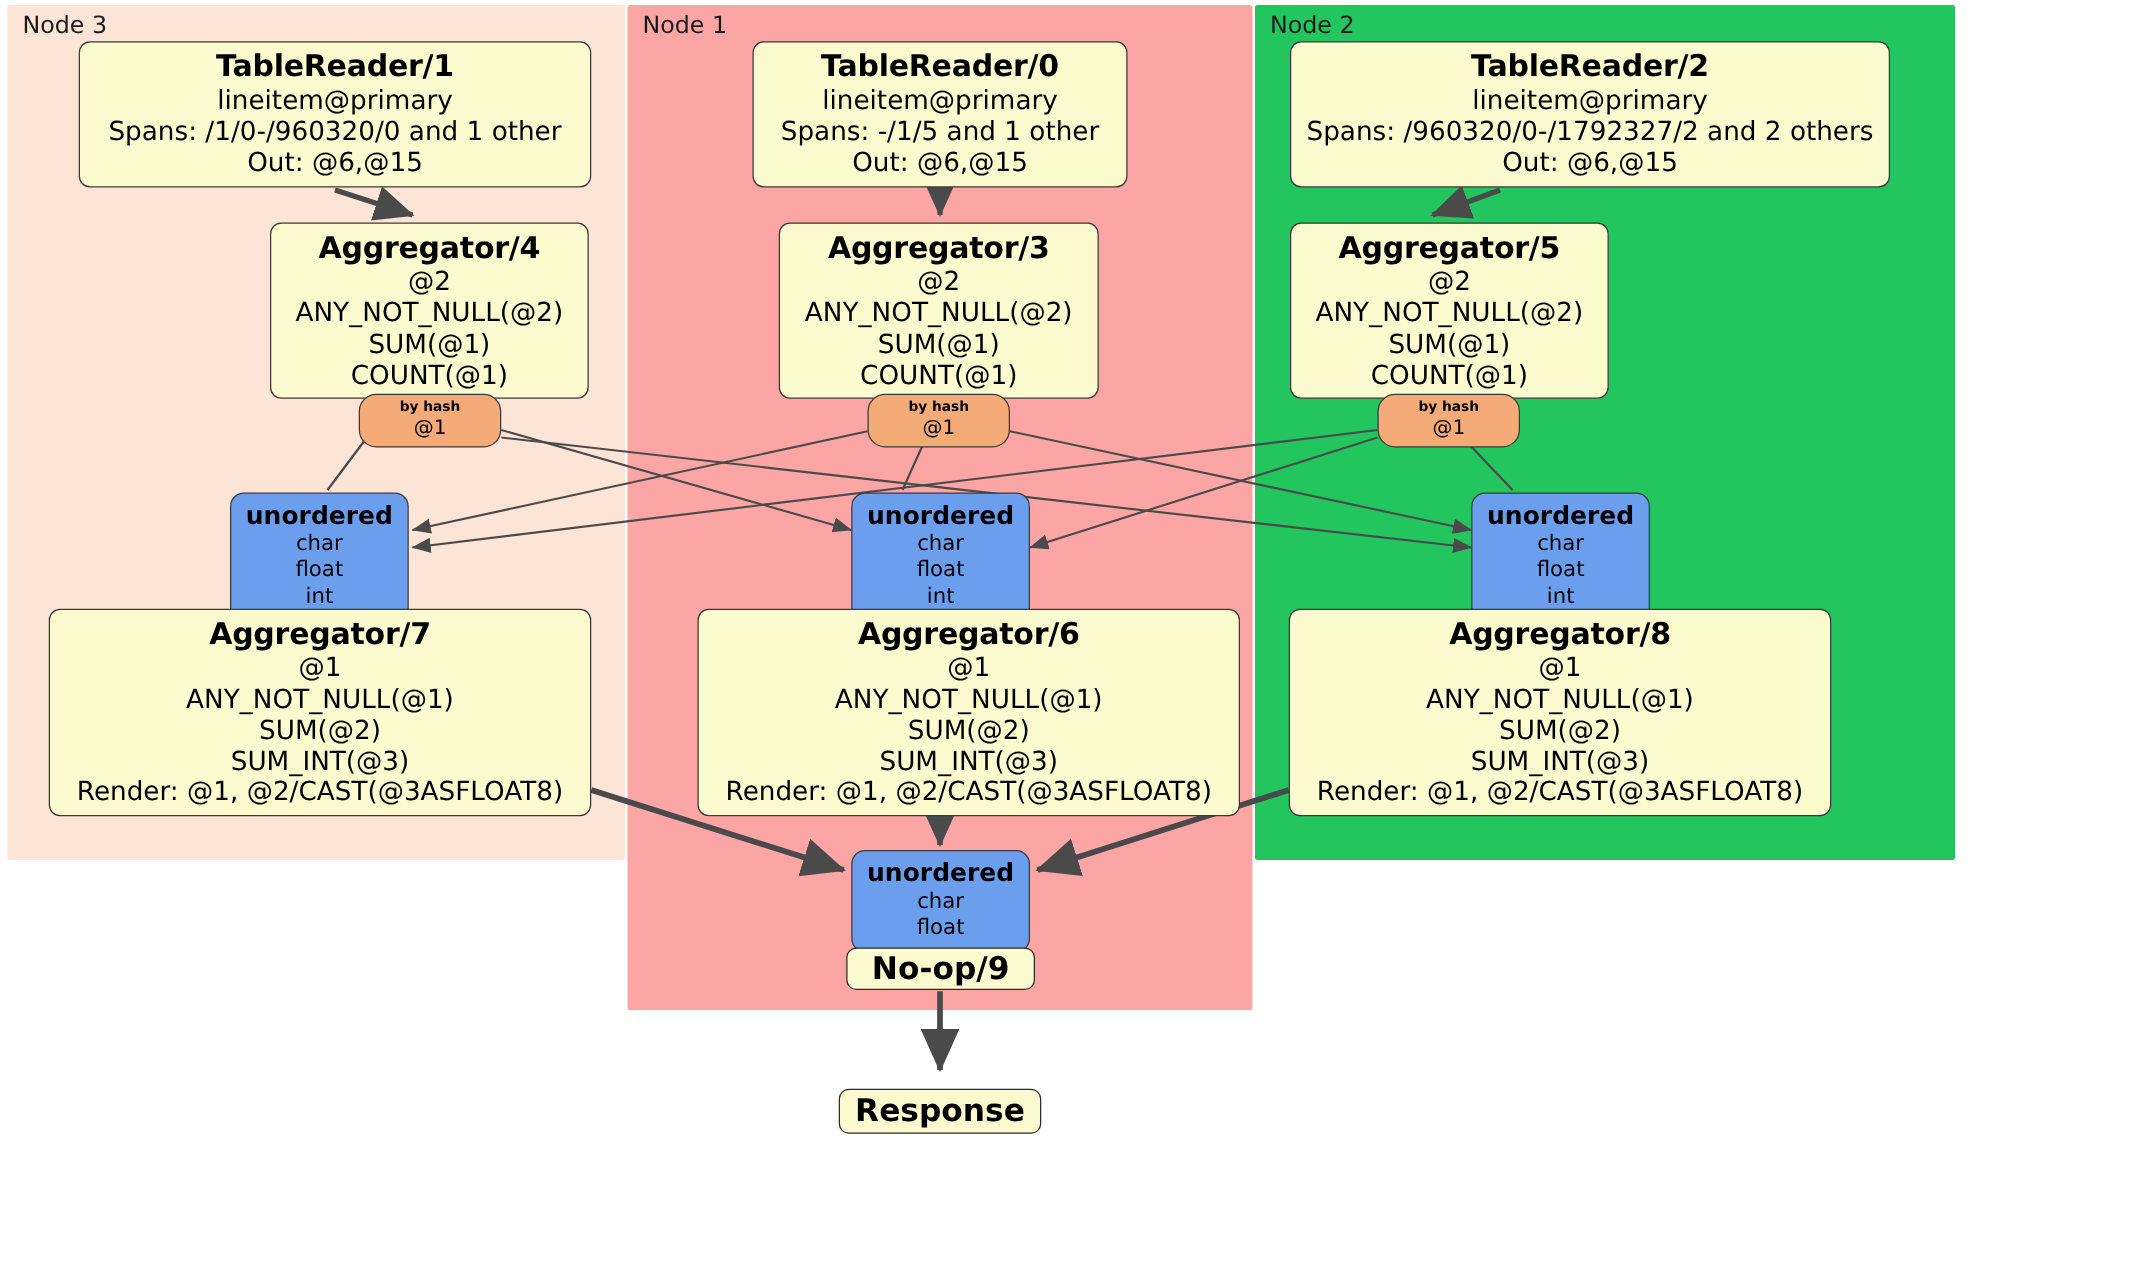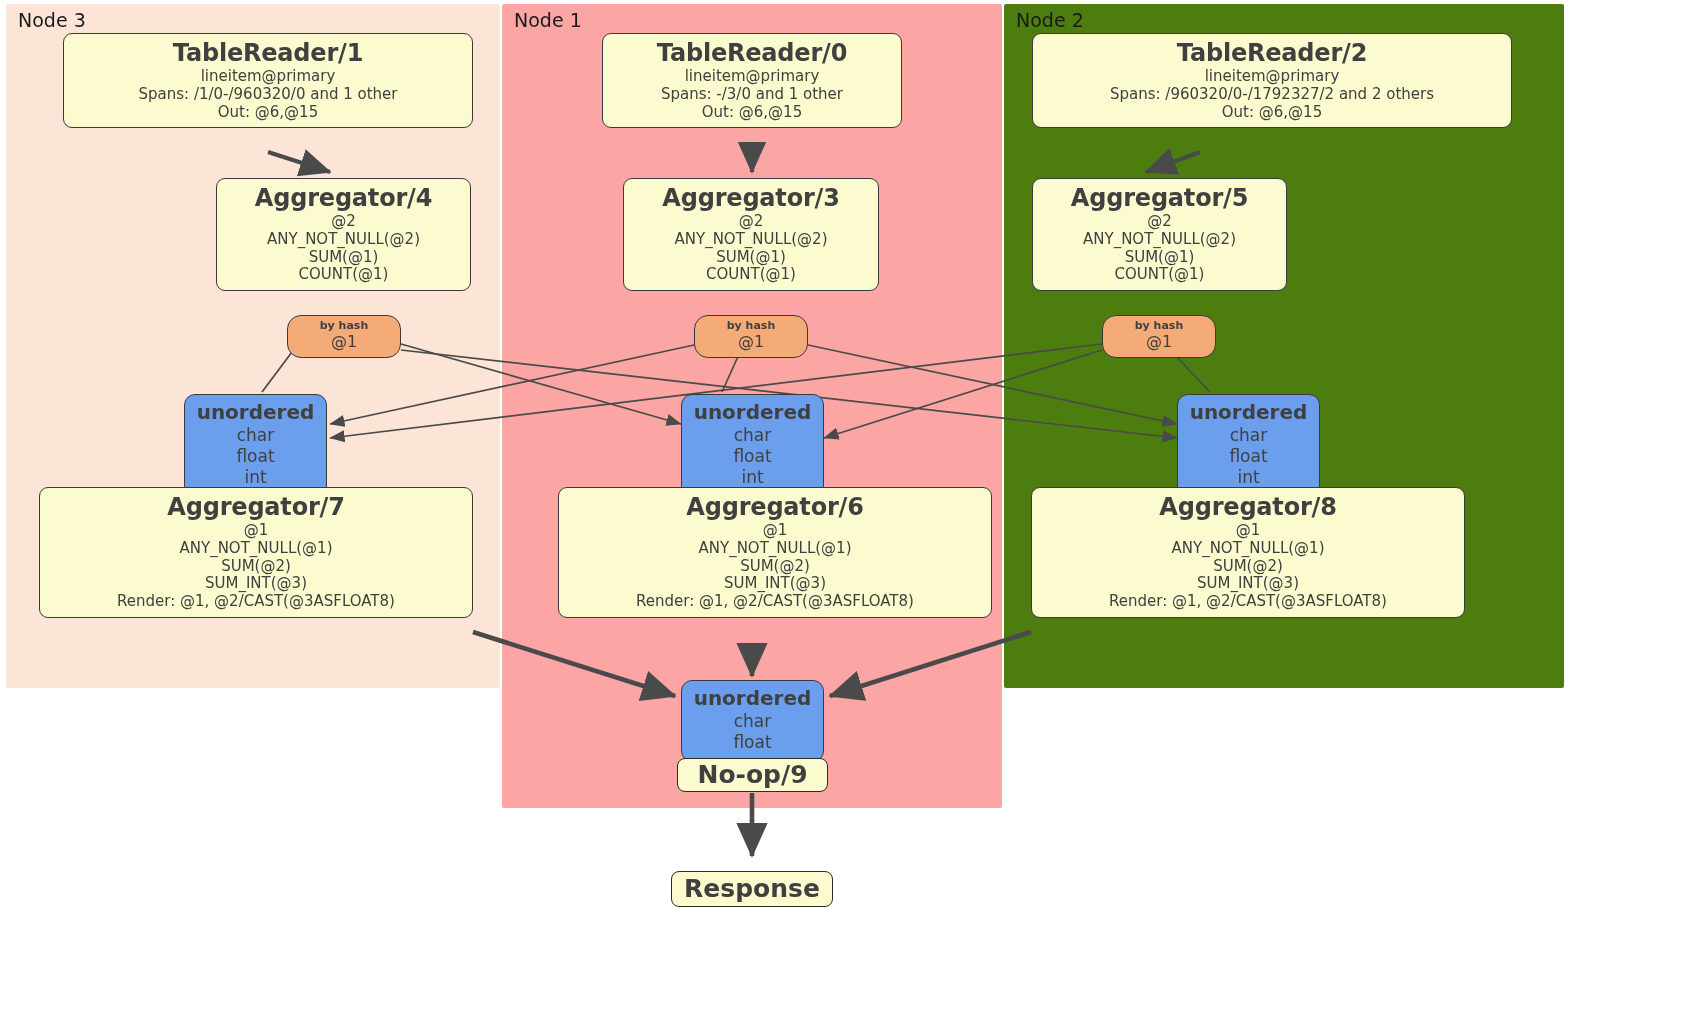--- a/index.html
+++ b/index.html
@@ -24,52 +24,52 @@
     position: absolute;
     top: 6px;
     left: 12px;
     font-size: 19px;
     color: #1a1a1a;
     line-height: 1.1;
     white-space: nowrap;
   }
   #panel-node3 { left: 6px;    top: 4px;  width: 494px;  height: 684px; background: #fce5d6; }
   #panel-node1 { left: 502px;  top: 4px;  width: 500px;  height: 804px; background: #fca5a5; }
-  #panel-node2 { left: 1004px; top: 4px;  width: 560px;  height: 684px; background: #4d7c0f; }
+  #panel-node2 { left: 1004px; top: 4px;  width: 560px;  height: 684px; background: #22c55e; }
 
   
   #edges {
     position: absolute;
     left: 0; top: 0;
     width: 1706px;
     height: 1016px;
     pointer-events: none;
   }
 
   
   .proc-box, .pill-box, .router-box, .plain-box {
     position: absolute;
     text-align: center;
     line-height: 1.18;
-    color: #404040;
+    color: #000000;
   }
   .proc-box {
     background: #fbfbcf;
     border: 1.6px solid #3a3a3a;
     border-radius: 9px;
     padding: 5px 8px 6px 8px;
     font-size: 19px;
   }
   .proc-box .title {
     font-weight: bold;
     font-size: 24px;
     letter-spacing: -0.2px;
     line-height: 1.22;
   }
-  .proc-box .line { font-size: 15px; }
+  .proc-box .line { font-size: 21px; }
 
   .pill-box {
     background: #f5ab77;
     border: 1.4px solid #3a3a3a;
     border-radius: 14px;
     padding: 4px 12px 5px 12px;
     font-size: 15px;
   }
   .pill-box .title { font-weight: bold; font-size: 11px; }
   .pill-box .line  { font-size: 16px; }
@@ -173,21 +173,21 @@
 
   <div class="proc-box" id="tr1">
     <div class="title">TableReader/1</div>
     <div class="line">lineitem@primary</div>
     <div class="line">Spans: /1/0-/960320/0 and 1 other</div>
     <div class="line">Out: @6,@15</div>
   </div>
   <div class="proc-box" id="tr0">
     <div class="title">TableReader/0</div>
     <div class="line">lineitem@primary</div>
-    <div class="line">Spans: -/3/0 and 1 other</div>
+    <div class="line">Spans: -/1/5 and 1 other</div>
     <div class="line">Out: @6,@15</div>
   </div>
   <div class="proc-box" id="tr2">
     <div class="title">TableReader/2</div>
     <div class="line">lineitem@primary</div>
     <div class="line">Spans: /960320/0-/1792327/2 and 2 others</div>
     <div class="line">Out: @6,@15</div>
   </div>
 
   <div class="proc-box" id="agg4">

